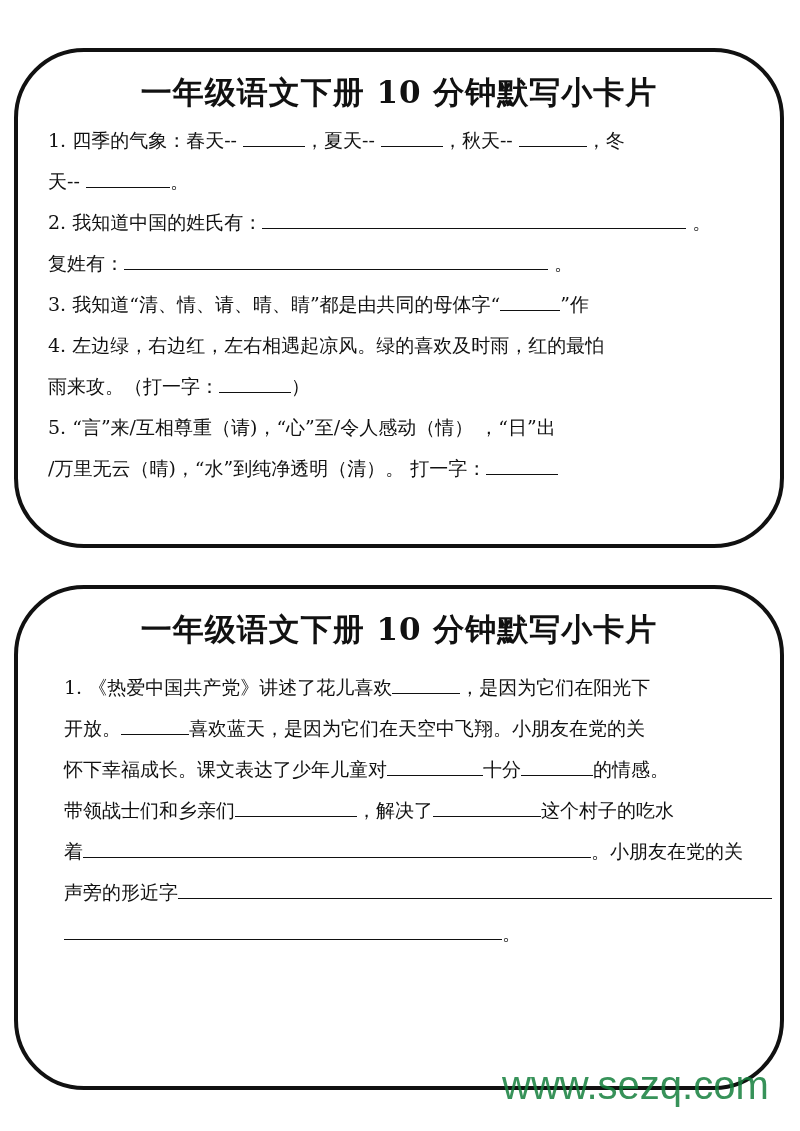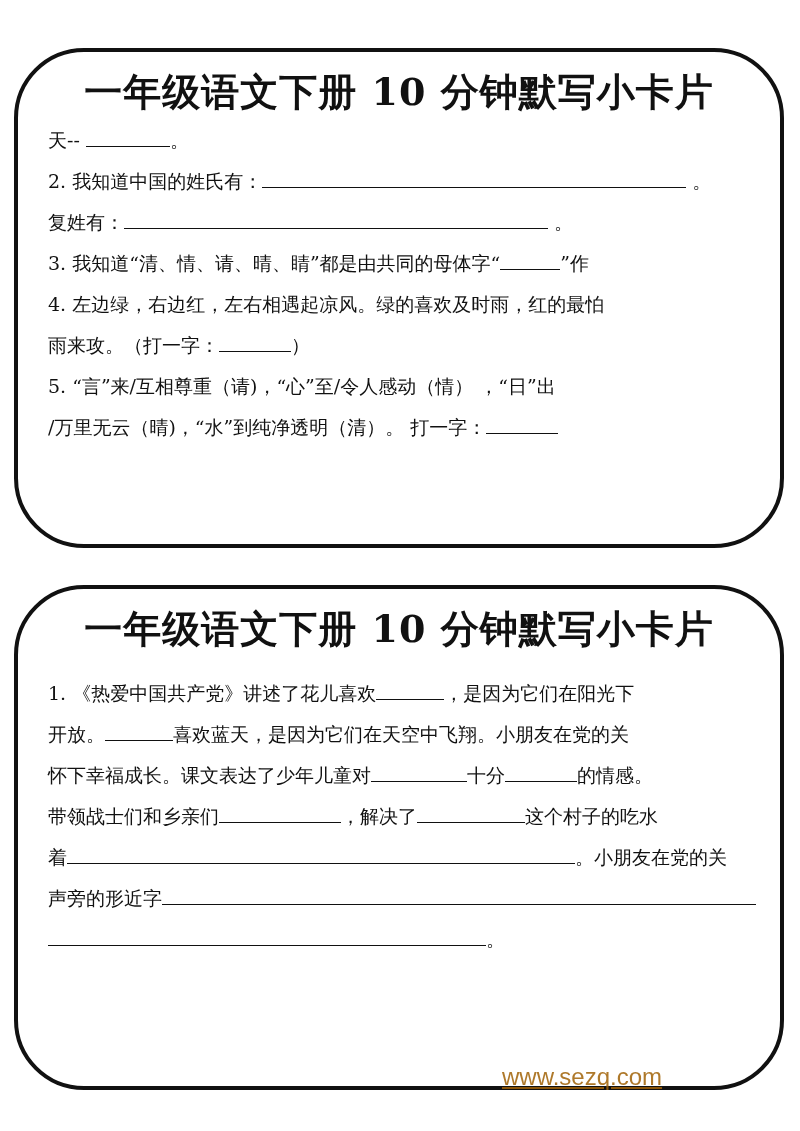--- a/index.html
+++ b/index.html
@@ -2,37 +2,38 @@
 <html><head>
 <meta charset="utf-8">
 <style>
   html, body { margin:0; padding:0; background:#ffffff; }
   body { width:800px; height:1131px; position:relative; overflow:hidden;
          font-family:"DejaVu Serif","Liberation Serif",serif; color:#111; }
   .card { position:absolute; left:14px; width:770px; border:4px solid #111;
           border-radius:70px; box-sizing:border-box; background:#fff; }
   .card1 { top:48px; height:500px; }
   .card2 { top:585px; height:505px; }
-  .title { text-align:center; font-weight:bold; font-size:38px; letter-spacing:1px;
+  .title { text-align:center; font-weight:bold; font-size:31px; letter-spacing:1px;
            margin-top:18px; height:44px; line-height:44px; color:#111;
            font-family:"DejaVu Serif","Liberation Serif",serif; }
   .body { position:absolute; left:30px; right:22px; font-size:19px; line-height:41px; }
   .card1 .body { top:68px; }
-  .card2 .body { top:84px; }
+  .card2 .body { top:78px;margin-left:16px; }
   .line { white-space:nowrap; height:41px; }
   .blank { display:inline-block; border-bottom:1.6px solid #111; height:22px; vertical-align:baseline; }
   .watermark { position:absolute; left:502px; top:1063px; font-family:"Liberation Sans",sans-serif;
-               font-size:24px; color:#a16207; letter-spacing:0px; opacity:0.85;text-decoration:underline; }
+               font-size:40px; color:#15803d; letter-spacing:0px; opacity:0.85; }
 </style>
 </head>
 <body>
 
 <div class="card card1">
   <div class="title">一年级语文下册 10 分钟默写小卡片</div>
   <div class="body" id="body0">
+      <div class="line"><span>1. 四季的气象：春天-- </span><span class="blank" style="width: 62px;"></span><span>，夏天-- </span><span class="blank" style="width: 62px;"></span><span>，秋天-- </span><span class="blank" style="width: 68px;"></span><span>，冬</span></div>
       <div class="line"><span>天-- </span><span class="blank" style="width: 84px;"></span><span>。</span></div>
       <div class="line"><span>2. 我知道中国的姓氏有：</span><span class="blank" style="width: 424px;"></span><span> 。</span></div>
       <div class="line"><span>复姓有：</span><span class="blank" style="width: 424px;"></span><span> 。</span></div>
       <div class="line"><span>3. 我知道“清、情、请、晴、睛”都是由共同的母体字“</span><span class="blank" style="width: 60px;"></span><span>”作</span></div>
       <div class="line"><span>4. 左边绿，右边红，左右相遇起凉风。绿的喜欢及时雨，红的最怕</span></div>
       <div class="line"><span>雨来攻。（打一字：</span><span class="blank" style="width: 72px;"></span><span>）</span></div>
       <div class="line"><span>5. “言”来/互相尊重（请)，“心”至/令人感动（情） ，“日”出</span></div>
       <div class="line"><span>/万里无云（晴)，“水”到纯净透明（清）。  打一字：</span><span class="blank" style="width: 72px;"></span></div>
     </div>
 </div>

